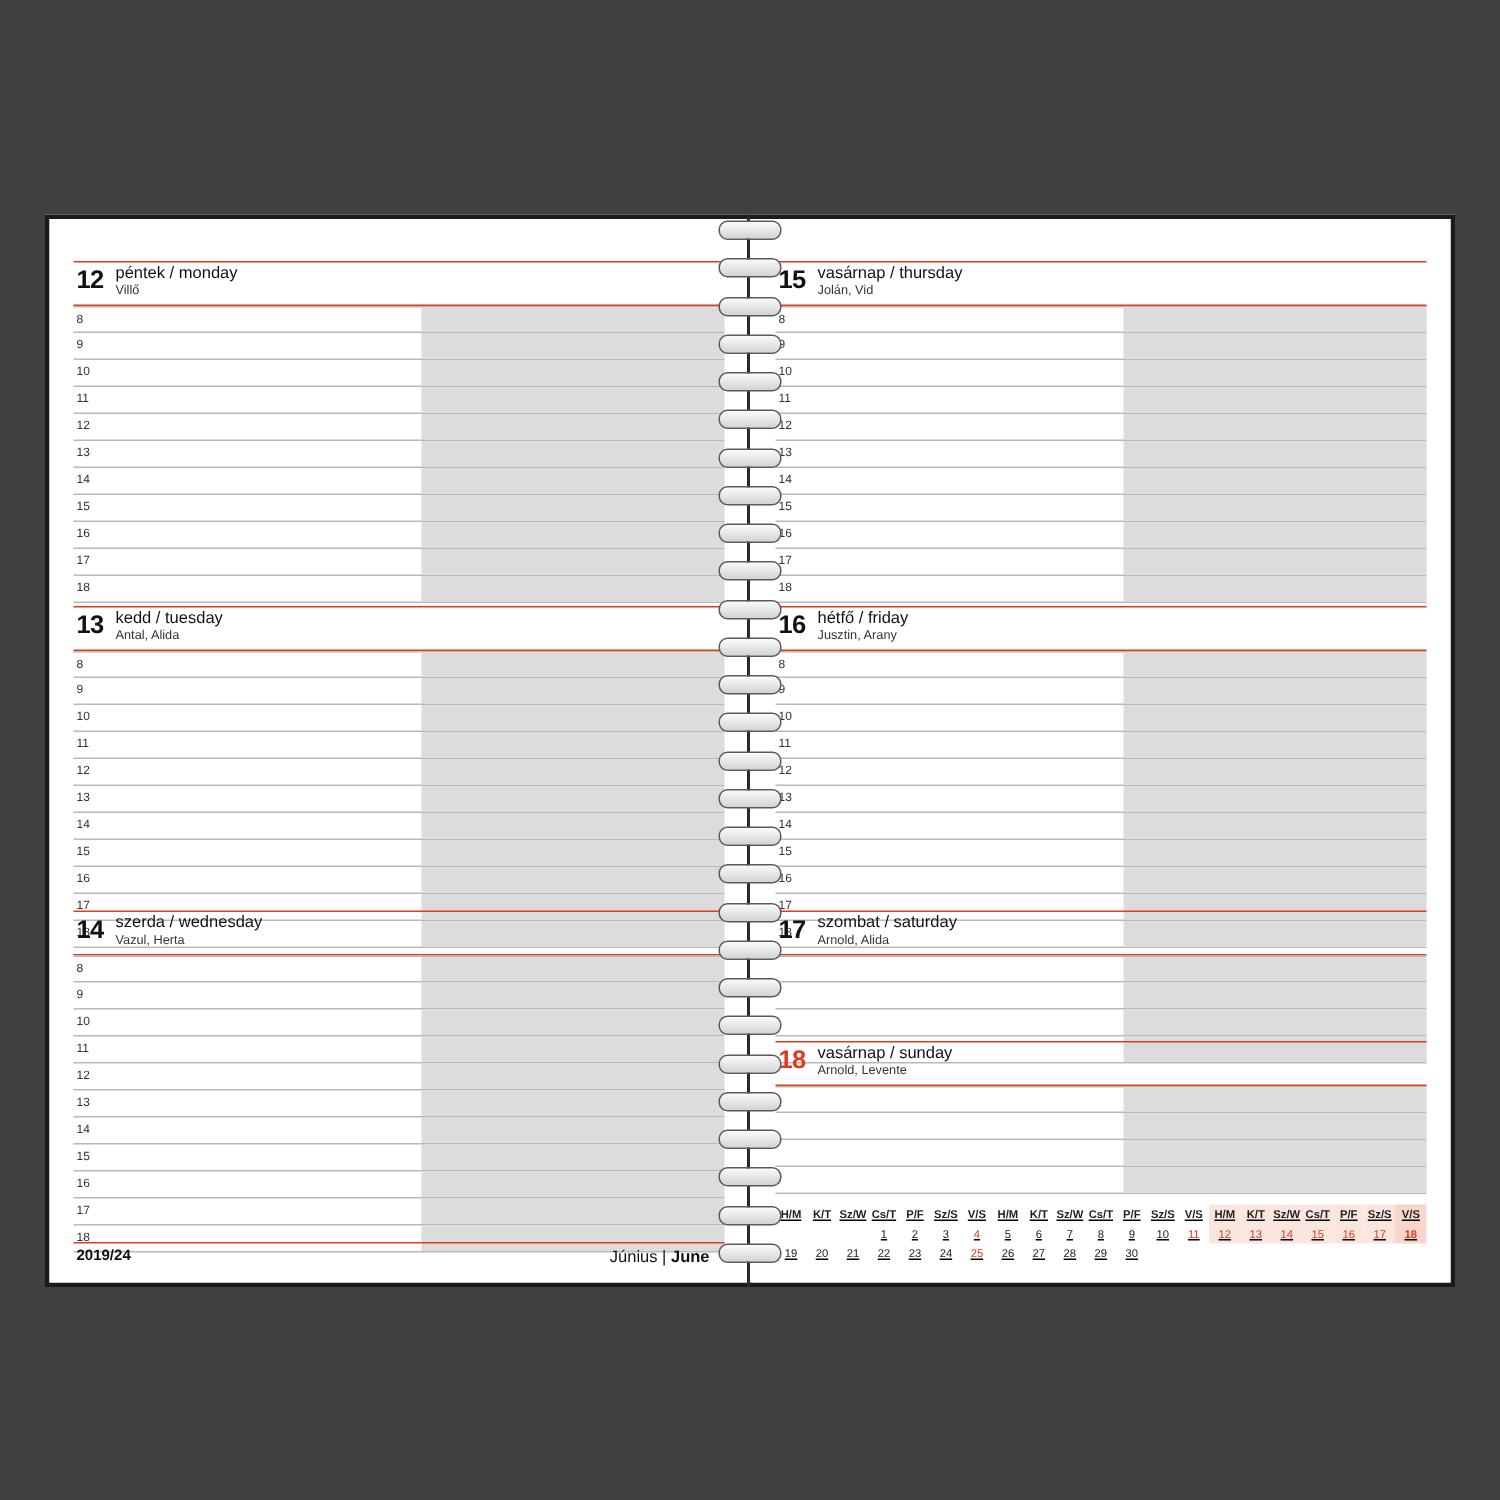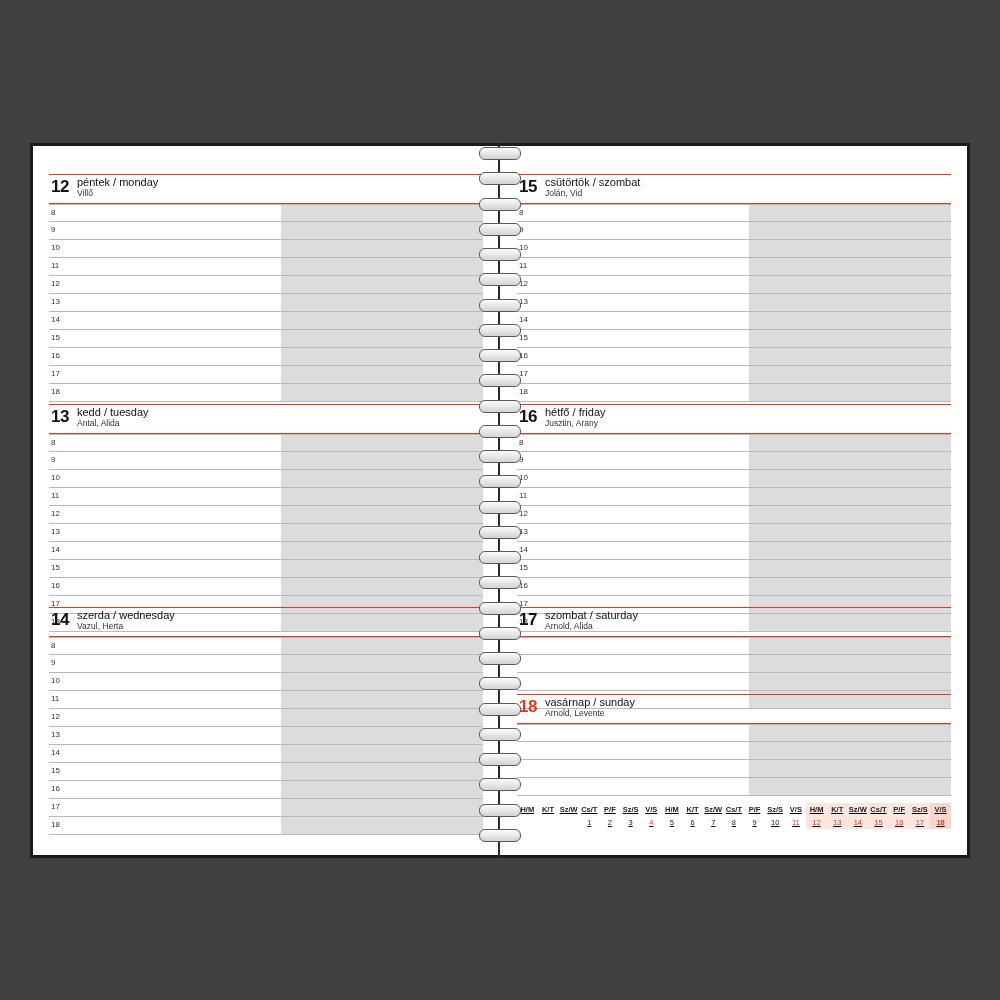--- a/index.html
+++ b/index.html
@@ -281,31 +281,39 @@
                 <span class="hr">17</span>
                 <span class="shade"></span>
               </div>
             <div class="row">
                 <span class="hr">18</span>
                 <span class="shade"></span>
               </div>
           </div>
         </div>
 
+        <div class="footer">
+          <div class="year">2019/24</div>
+          <div class="month">
+            <span>Június</span>
+            <span>|</span>
+            <b>June</b>
+          </div>
+        </div>
 
       </div>
     </div>
 
     <div class="page-half right-half">
       <div class="inner">
 
         <div class="day" style="top:28px;">
           <div class="day-head">
             <div class="day-num">15</div>
-            <div class="day-name">csütörtök / szombat</div>
+            <div class="day-name">vasárnap / thursday</div>
             <div class="day-saint">Jolán, Vid</div>
           </div>
           <div class="rows">
             <div class="row">
                 <span class="hr">8</span>
                 <span class="shade"></span>
               </div>
             <div class="row">
                 <span class="hr">9</span>
                 <span class="shade"></span>
@@ -488,20 +496,43 @@
               <td>9</td>
               <td>10</td>
               <td class="red">11</td>
               <td class="hl">12</td>
               <td class="hl">13</td>
               <td class="hl">14</td>
               <td class="hl">15</td>
               <td class="hl">16</td>
               <td class="hl">17</td>
               <td class="hldark">18</td>
+            </tr>
+            <tr>
+              <td>19</td>
+              <td>20</td>
+              <td>21</td>
+              <td>22</td>
+              <td>23</td>
+              <td>24</td>
+              <td class="red">25</td>
+              <td>26</td>
+              <td>27</td>
+              <td>28</td>
+              <td>29</td>
+              <td>30</td>
+              <td></td>
+              <td></td>
+              <td></td>
+              <td></td>
+              <td></td>
+              <td></td>
+              <td></td>
+              <td></td>
+              <td></td>
             </tr>
           </tbody>
             </table>
         </div>
 
       </div>
     </div>
 
   </div>
 

